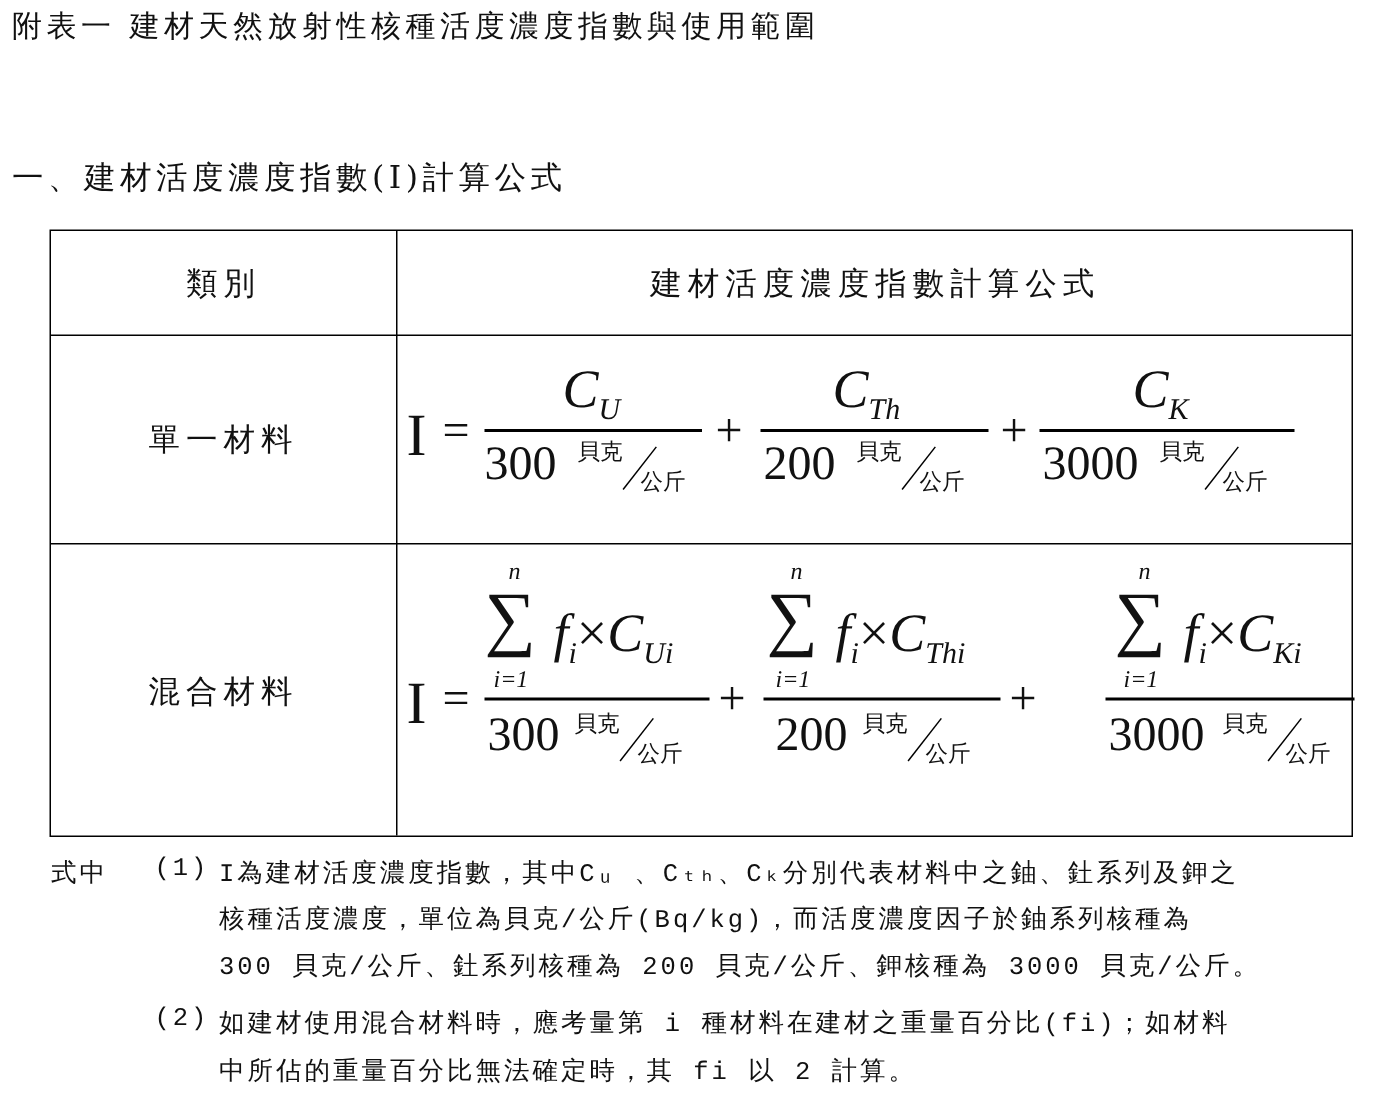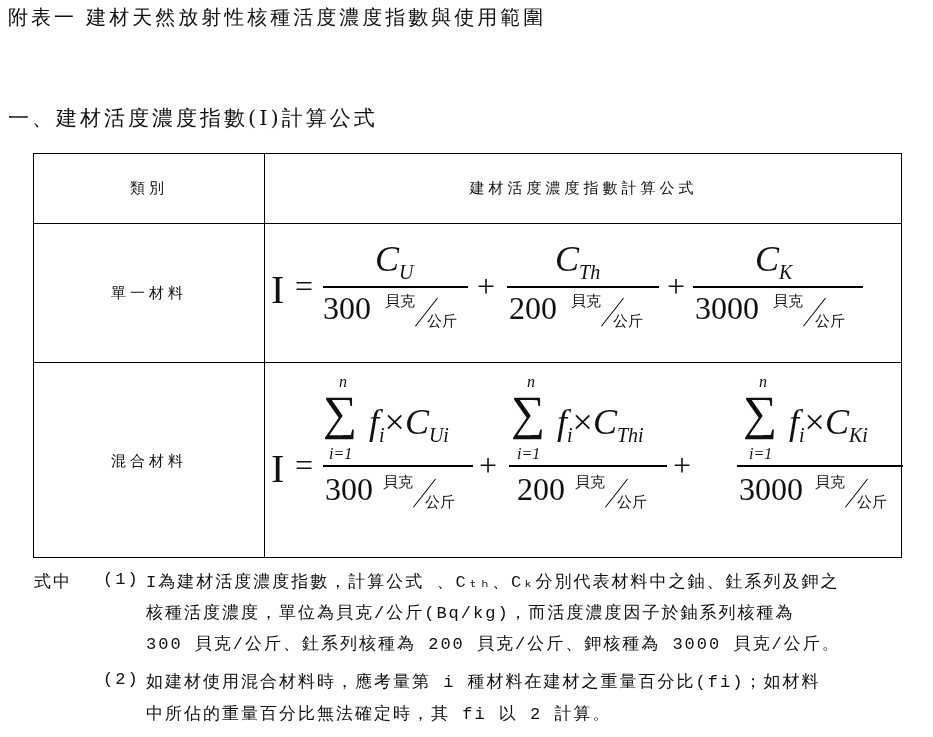--- a/index.html
+++ b/index.html
@@ -3,21 +3,21 @@
 <meta charset="utf-8">
 <style>
   html,body{margin:0;padding:0;background:#fff;}
   body{width:933px;height:737px;position:relative;overflow:hidden;color:#111;
        font-family:"DejaVu Serif","Liberation Serif",serif;}
   .title{position:absolute;left:8px;top:4px;font-size:20px;letter-spacing:3px;white-space:nowrap;}
   .section{position:absolute;left:8px;top:104px;font-size:21px;letter-spacing:3px;white-space:nowrap;}
   .tbl{position:absolute;left:33px;top:153px;width:869px;height:405px;border:1px solid #000;box-sizing:border-box;}
   .vline{position:absolute;left:230px;top:0;width:1px;height:100%;background:#000;}
   .hline{position:absolute;left:0;width:100%;height:1px;background:#000;}
-  .cell{position:absolute;display:flex;align-items:center;justify-content:center;font-size:15px;letter-spacing:4px;}
+  .cell{position:absolute;display:flex;align-items:center;justify-content:center;font-size:21px;letter-spacing:4px;}
   .formula{position:absolute;font-family:"Liberation Serif","DejaVu Serif",serif;}
   .bigI{position:absolute;font-size:40px;}
   .eq{position:absolute;font-size:32px;}
   .plus{position:absolute;font-size:32px;}
   .frac-line{position:absolute;height:2px;background:#000;}
   .num{position:absolute;font-size:36px;font-style:italic;white-space:nowrap;}
   .num sub{font-size:20px;vertical-align:-8px;}
   .den{position:absolute;font-size:32px;white-space:nowrap;}
   .unit-top{position:absolute;font-size:15px;}
   .unit-bot{position:absolute;font-size:15px;}
@@ -108,18 +108,18 @@
     <div class="frac-line" style="left:472px;top:102px;width:166px"></div>
     <span class="den" style="left:474px;top:108px">3000</span>
     <span class="unit-top" style="left:550px;top:110px">貝克</span>
     <div class="slash" style="left:580px;top:108px"></div>
     <span class="unit-bot" style="left:592px;top:130px">公斤</span>
   </div>
 </div>
 
 <div class="note" style="left:34px;top:570px">式中</div>
 <div class="note" style="left:103px;top:570px">(1)</div>
-<div class="note" style="left:146px;top:570px">I為建材活度濃度指數，計算公式 、Cₜₕ、Cₖ分別代表材料中之鈾、釷系列及鉀之</div>
+<div class="note" style="left:146px;top:570px">I為建材活度濃度指數，其中Cᵤ 、Cₜₕ、Cₖ分別代表材料中之鈾、釷系列及鉀之</div>
 <div class="note" style="left:146px;top:601px">核種活度濃度，單位為貝克/公斤(Bq/kg)，而活度濃度因子於鈾系列核種為</div>
 <div class="note" style="left:146px;top:632px">300 貝克/公斤、釷系列核種為 200 貝克/公斤、鉀核種為 3000 貝克/公斤。</div>
 <div class="note" style="left:103px;top:670px">(2)</div>
 <div class="note" style="left:146px;top:670px">如建材使用混合材料時，應考量第 i 種材料在建材之重量百分比(fi)；如材料</div>
 <div class="note" style="left:146px;top:702px">中所佔的重量百分比無法確定時，其 fi 以 2 計算。</div>
 
 </body></html>

